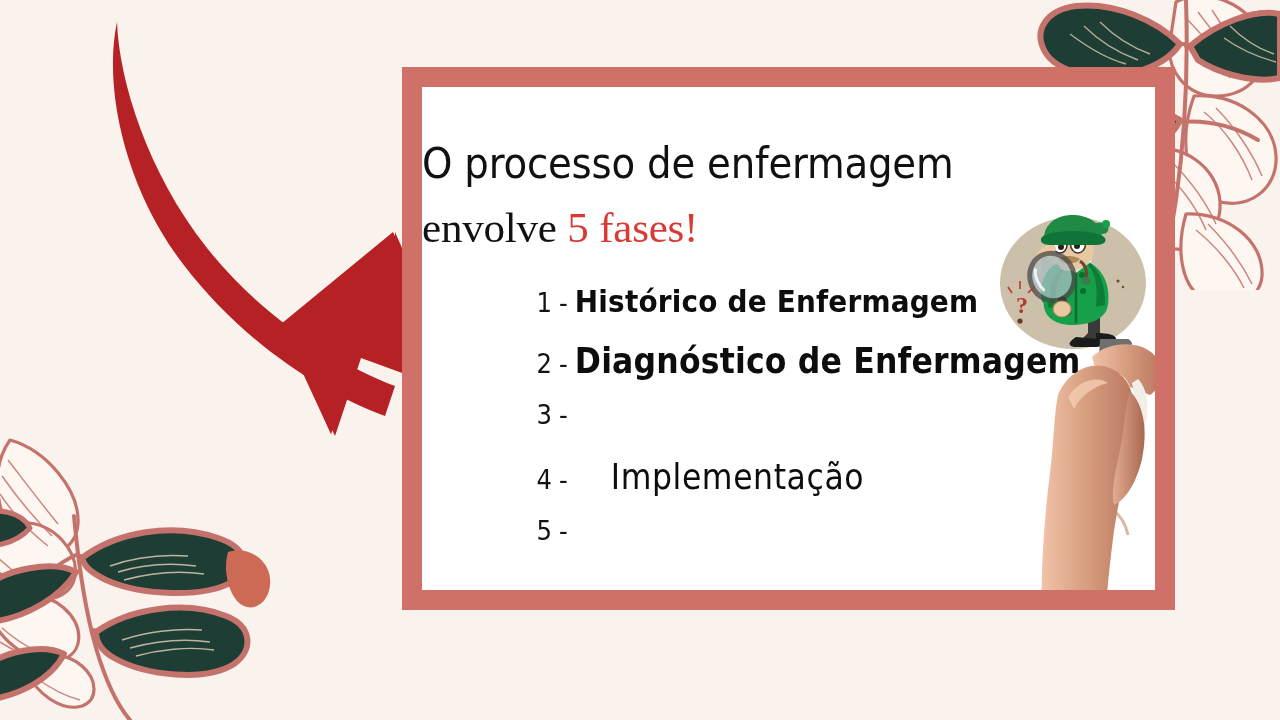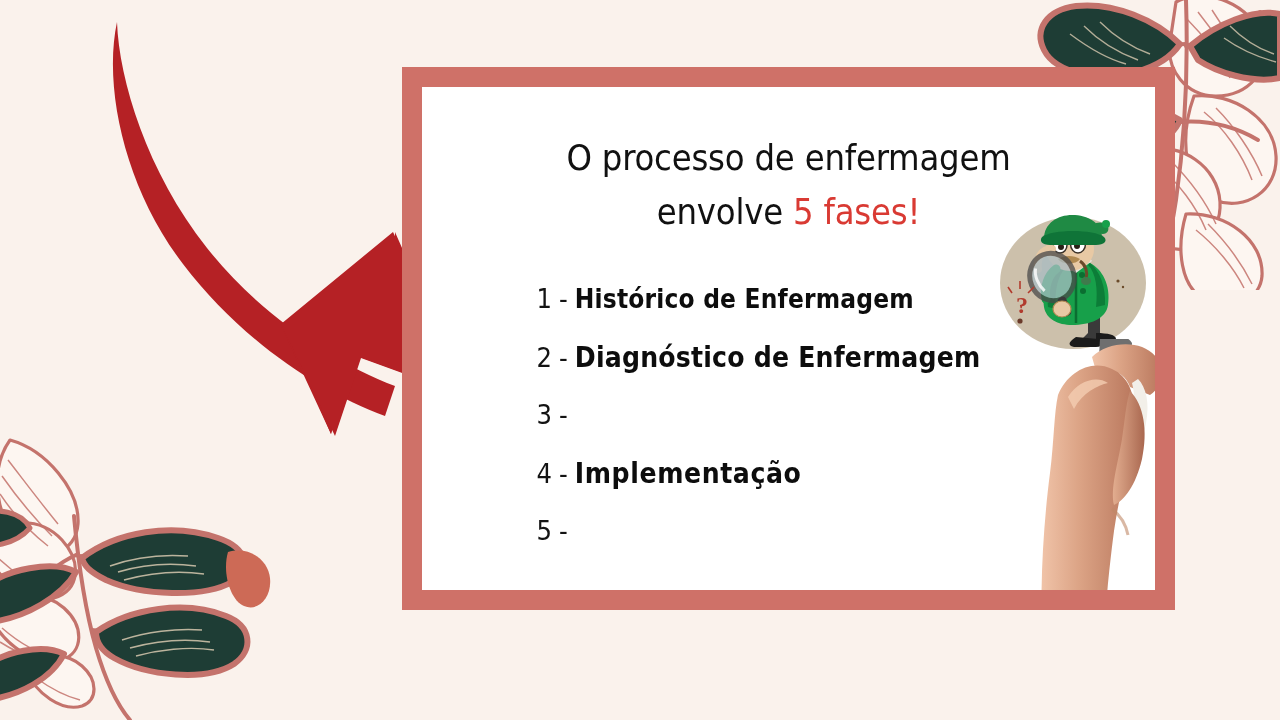--- a/index.html
+++ b/index.html
@@ -34,31 +34,31 @@
     background: #ffffff;
     overflow: hidden;
   }
 
   
   #headline {
     position: absolute;
     left: 0;
     top: 44px;
     width: 100%;
-    text-align: center;
+    text-align: left;
     color: #111111;
     font-family: "DejaVu Sans Condensed", "Liberation Sans Narrow", "Liberation Sans", sans-serif;
-    font-size: 36px;
+    font-size: 43px;
     line-height: 1.51;
     letter-spacing: -0.2px;
     font-weight: 400;
     white-space: nowrap;
   }
   #headline .line1 { display:block; }
-  #headline .line2 { display:block; }
+  #headline .line2 { display:block;font-family:Liberation Serif, serif; }
   .accent-red { color: #d93a33; }
 
   
   #phase-list {
     position: absolute;
     left: 108px;
     top: 196px;
     margin: 0;
     padding: 0;
     list-style: none;
@@ -80,27 +80,27 @@
   .phase-dash {
     color: #131313;
     font-family: "DejaVu Sans Condensed", "Liberation Sans Narrow", "Liberation Sans", sans-serif;
     font-size: 27px;
     font-weight: 400;
     padding: 0 7px 0 7px;
   }
   .phase-label {
     color: #0d0d0d;
     font-family: "DejaVu Sans Condensed", "Liberation Sans Narrow", "Liberation Sans", sans-serif;
-    font-size: 28px;
+    font-size: 35px;
     font-weight: 700;
     letter-spacing: 0.2px;
   }
-  .phase-row.r1 .phase-label { font-size: 26px; }
+  .phase-row.r1 .phase-label { font-size: 31px; }
   .phase-row.r4 .phase-label,
-  .phase-row.r5 .phase-label { font-weight: 700; letter-spacing: 0.6px; }
+  .phase-row.r5 .phase-label { font-weight: 400; letter-spacing: 0.6px; margin-left: 36px; }
 
   
   #detective-badge {
     position: absolute;
     left: 574px;
     top: 128px;
     width: 154px;
     height: 140px;
   }
 

